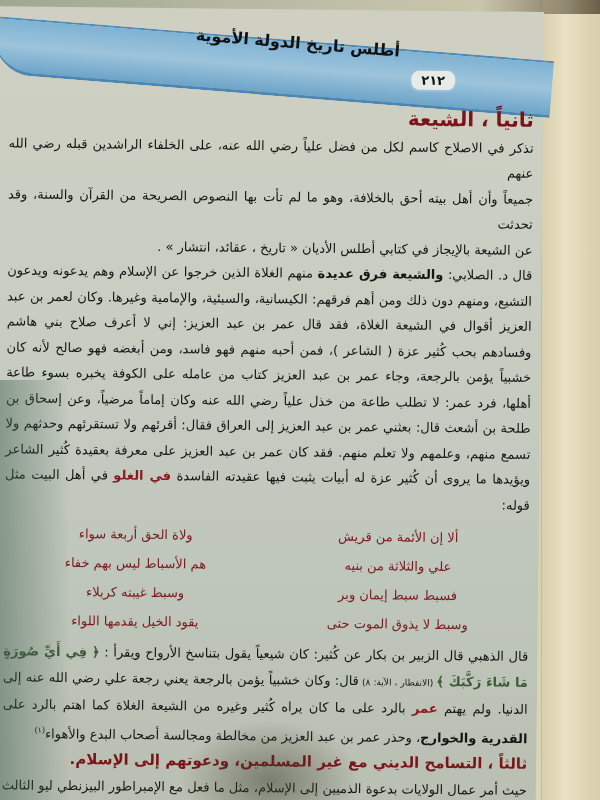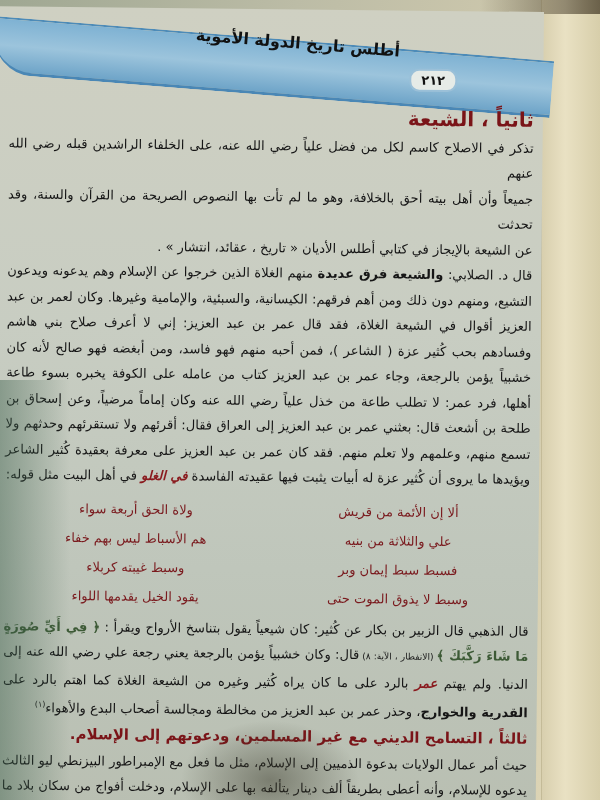--- a/index.html
+++ b/index.html
@@ -48,21 +48,21 @@
     box-shadow:0 0 0 2px #9bc0d8;
   }
   .content {
     position:absolute; left:14px; top:96px; width:525px;
     direction:rtl; text-align:justify;
     font-size:13px; line-height:25.5px; color:#161616;
   }
   .content p { margin:0; }
   .section-head { color:#7a1418; font-weight:bold; font-size:20px; }
   .bold { font-weight:bold; }
-  .red { color:#8a1a1e; font-weight:bold;font-style:italic; }
+  .red { color:#8a1a1e; font-weight:bold; }
   .poem {
     display:grid; grid-template-columns:1fr 1fr; direction:rtl;
     color:#7a1a1e; font-size:13px; line-height:29px; margin:6px 0 4px;
     text-align:center;
   }
   .quran { color:#3d5a36; font-weight:bold; }
   .section3 { color:#7a1418; font-weight:bold; font-size:15px; line-height:27px; }
   .fn-sup { font-size:8px; vertical-align:super; }
   .shadow-blob {
     position:absolute; left:180px; top:720px; width:180px; height:120px;

